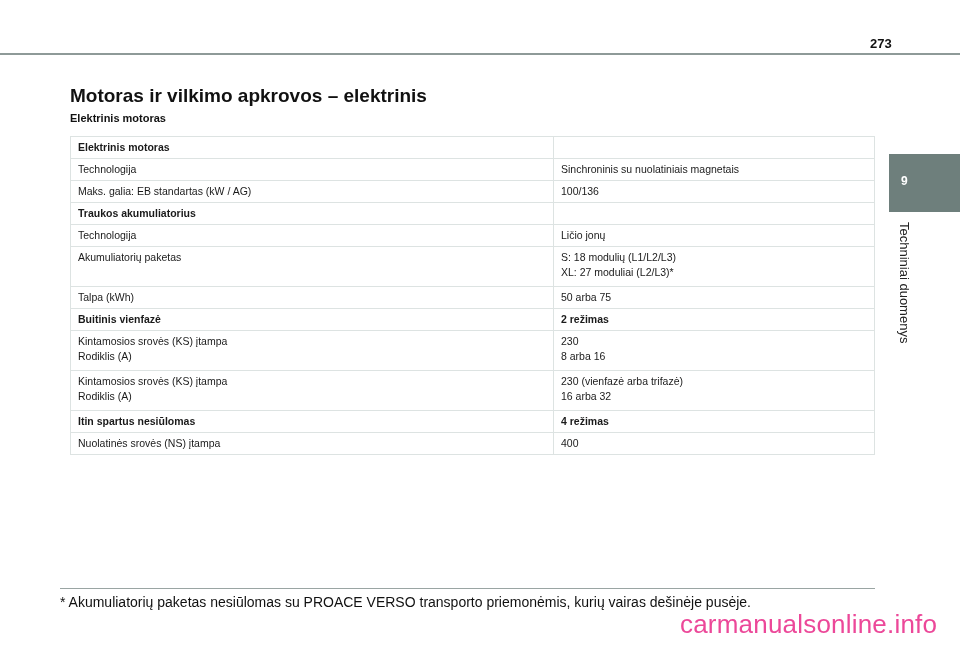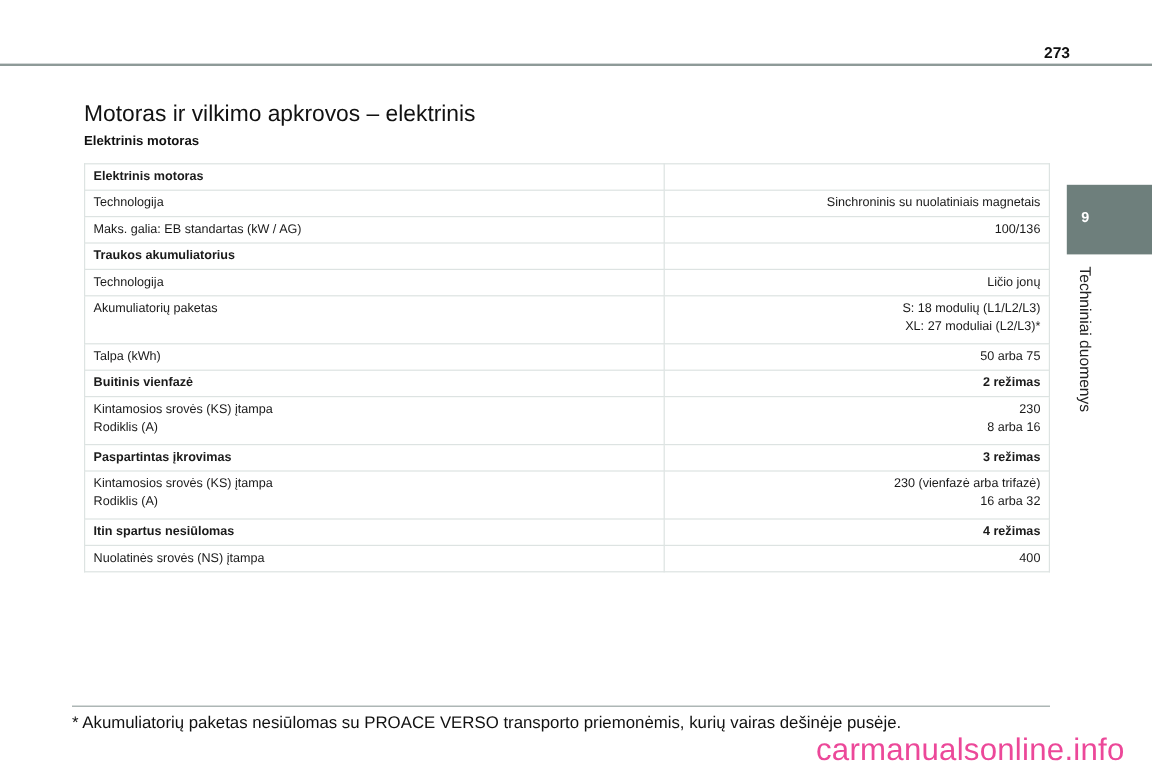--- a/index.html
+++ b/index.html
@@ -1,27 +1,27 @@
 <!DOCTYPE html>
 <html><head>
 <meta charset="utf-8">
 <style>
   html, body { margin:0; padding:0; }
   body { width:960px; height:649px; position:relative; background:#ffffff; overflow:hidden;
          font-family:"Liberation Sans", sans-serif; color:#1a1a1a; }
   .top-rule { position:absolute; left:0; top:53px; width:960px; height:2px; background:#8e9a98; }
   .page-num { position:absolute; left:870px; top:36px; width:40px; text-align:left;
               font-size:13px; font-weight:bold; color:#111; }
-  .title { position:absolute; left:70px; top:85px; font-size:19px; font-weight:normal; color:#111; margin:0; }
+  .title { position:absolute; left:70px; top:85px; font-size:19px; font-weight:bold; color:#111; margin:0; }
   .subtitle { position:absolute; left:70px; top:112px; font-size:11px; font-weight:bold; color:#111; margin:0; }
   table.spec { position:absolute; left:70px; top:136px; width:805px; border-collapse:collapse;
                font-size:10.5px; }
   table.spec td { border:1px solid #dde3e2; padding:0 7px; height:21px; vertical-align:middle; line-height:15px; }
   table.spec td.label { width:468px; text-align:left; }
-  table.spec td.value { text-align:right;margin-top:45px; }
+  table.spec td.value { text-align:left;margin-top:45px; }
   table.spec tr.section td { font-weight:bold; }
   table.spec tr.tall td { height:36px; vertical-align:top; padding-top:3px; }
   .side-tab { position:absolute; left:889px; top:154px; width:71px; height:58px; background:#6e7f7c; }
   .side-tab-num { position:absolute; left:12px; top:20px; color:#fff; font-weight:bold; font-size:12px; }
   .side-label { position:absolute; left:896px; top:222px; transform-origin:0 0; transform:translateX(16px) rotate(90deg);
                 white-space:nowrap; font-size:13px; color:#222; }
   .foot-rule { position:absolute; left:60px; top:588px; width:815px; height:1px; background:#9aa5a3; }
   .footnote { position:absolute; left:60px; top:594px; font-size:14px; color:#111; }
   .watermark { position:absolute; left:680px; top:609px; font-size:26px; color:#ec4899; letter-spacing:0.2px; }
 </style>
@@ -77,24 +77,20 @@
     <tr class="tall">
       <td class="label">
         <div>Kintamosios srovės (KS) įtampa</div>
         <div>Rodiklis (A)</div>
       </td>
       <td class="value">
         <div>230</div>
         <div>8 arba 16</div>
       </td>
     </tr>
-    <tr class="section">
-      <td class="label">Paspartintas įkrovimas</td>
-      <td class="value">3 režimas</td>
-    </tr>
     <tr class="tall">
       <td class="label">
         <div>Kintamosios srovės (KS) įtampa</div>
         <div>Rodiklis (A)</div>
       </td>
       <td class="value">
         <div>230 (vienfazė arba trifazė)</div>
         <div>16 arba 32</div>
       </td>
     </tr>

